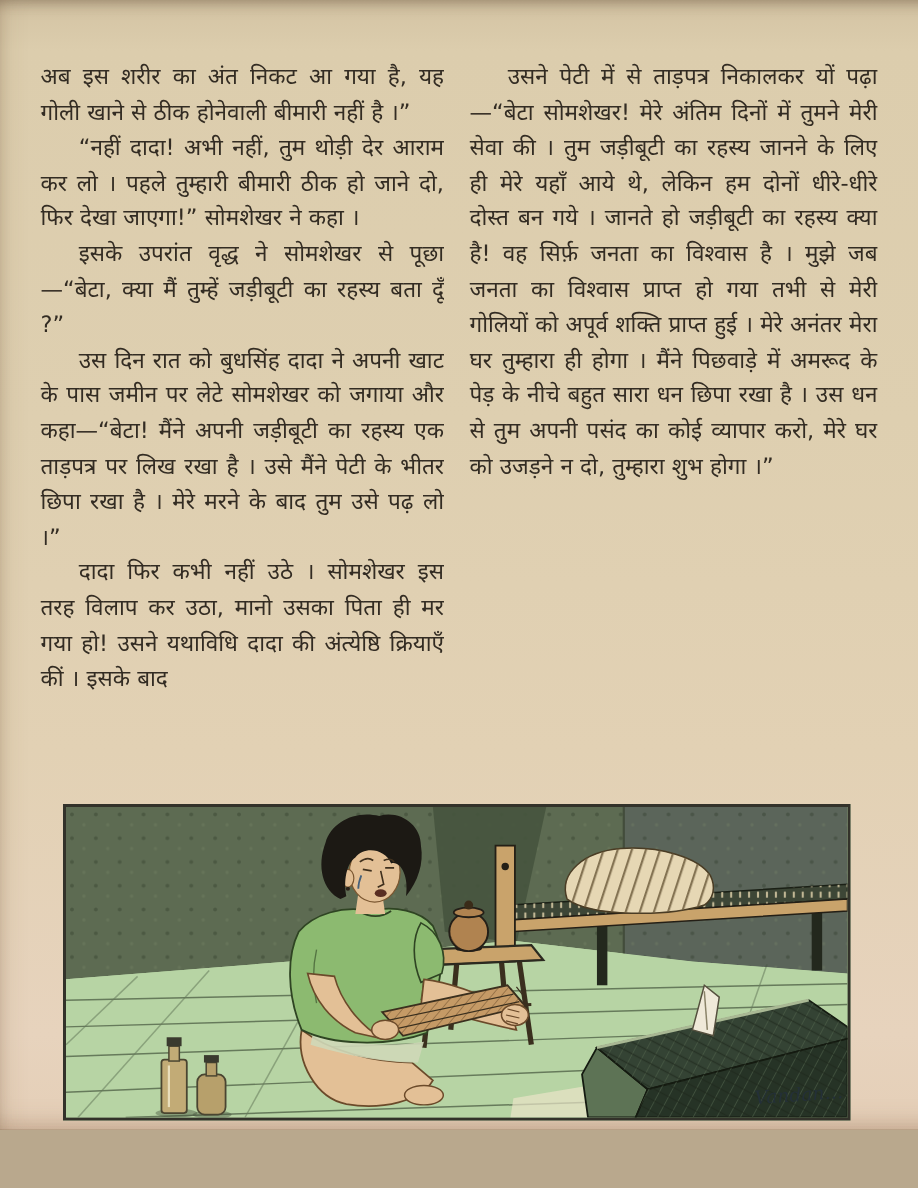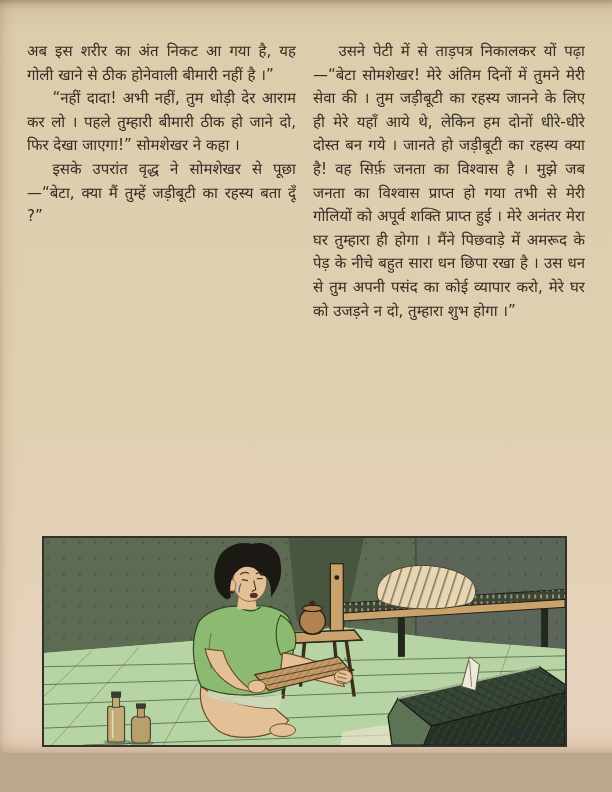--- a/index.html
+++ b/index.html
@@ -44,20 +44,22 @@
 </style>
 </head>
 <body>
 
 <div class="page">
 
   <section class="col col-left">
     <p>अब इस शरीर का अंत निकट आ गया है, यह गोली खाने से ठीक होनेवाली बीमारी नहीं है ।”</p>
     <p class="indent">“नहीं दादा! अभी नहीं, तुम थोड़ी देर आराम कर लो ।  पहले तुम्हारी बीमारी ठीक हो जाने दो, फिर देखा जाएगा!” सोमशेखर ने कहा ।</p>
     <p class="indent">इसके उपरांत वृद्ध ने सोमशेखर से पूछा—“बेटा, क्या मैं तुम्हें जड़ीबूटी का रहस्य बता दूँ ?”</p>
+    <p class="indent">उस दिन रात को बुधसिंह दादा ने अपनी खाट के पास जमीन पर लेटे सोमशेखर को जगाया और कहा—“बेटा! मैंने अपनी जड़ीबूटी का रहस्य एक ताड़पत्र पर लिख रखा है ।  उसे मैंने पेटी के भीतर छिपा रखा है ।  मेरे मरने के बाद तुम उसे पढ़ लो ।”</p>
+    <p class="indent">दादा फिर कभी नहीं उठे ।  सोमशेखर इस तरह विलाप कर उठा, मानो उसका पिता ही मर गया हो!  उसने यथाविधि दादा की अंत्येष्ठि क्रियाएँ कीं ।  इसके बाद</p>
   </section>
 
   <section class="col col-right">
     <p class="indent">उसने पेटी में से ताड़पत्र निकालकर यों पढ़ा—“बेटा सोमशेखर! मेरे अंतिम दिनों में तुमने मेरी सेवा की ।  तुम जड़ीबूटी का रहस्य जानने के लिए ही मेरे यहाँ आये थे, लेकिन हम दोनों धीरे-धीरे दोस्त बन गये ।  जानते हो जड़ीबूटी का रहस्य क्या है! वह सिर्फ़ जनता का विश्वास है ।  मुझे जब जनता का विश्वास प्राप्त हो गया तभी से मेरी गोलियों को अपूर्व शक्ति प्राप्त हुई ।  मेरे अनंतर मेरा घर तुम्हारा ही होगा ।  मैंने पिछवाड़े में अमरूद के पेड़ के नीचे बहुत सारा धन छिपा रखा है ।  उस धन से तुम अपनी पसंद का कोई व्यापार करो, मेरे घर को उजड़ने न दो, तुम्हारा शुभ होगा ।”</p>
   </section>
 
   <figure class="illustration">
     <svg viewBox="0 0 524 209" preserveAspectRatio="none">
       <defs>
         <pattern id="speckle" width="16" height="16" patternUnits="userSpaceOnUse">

